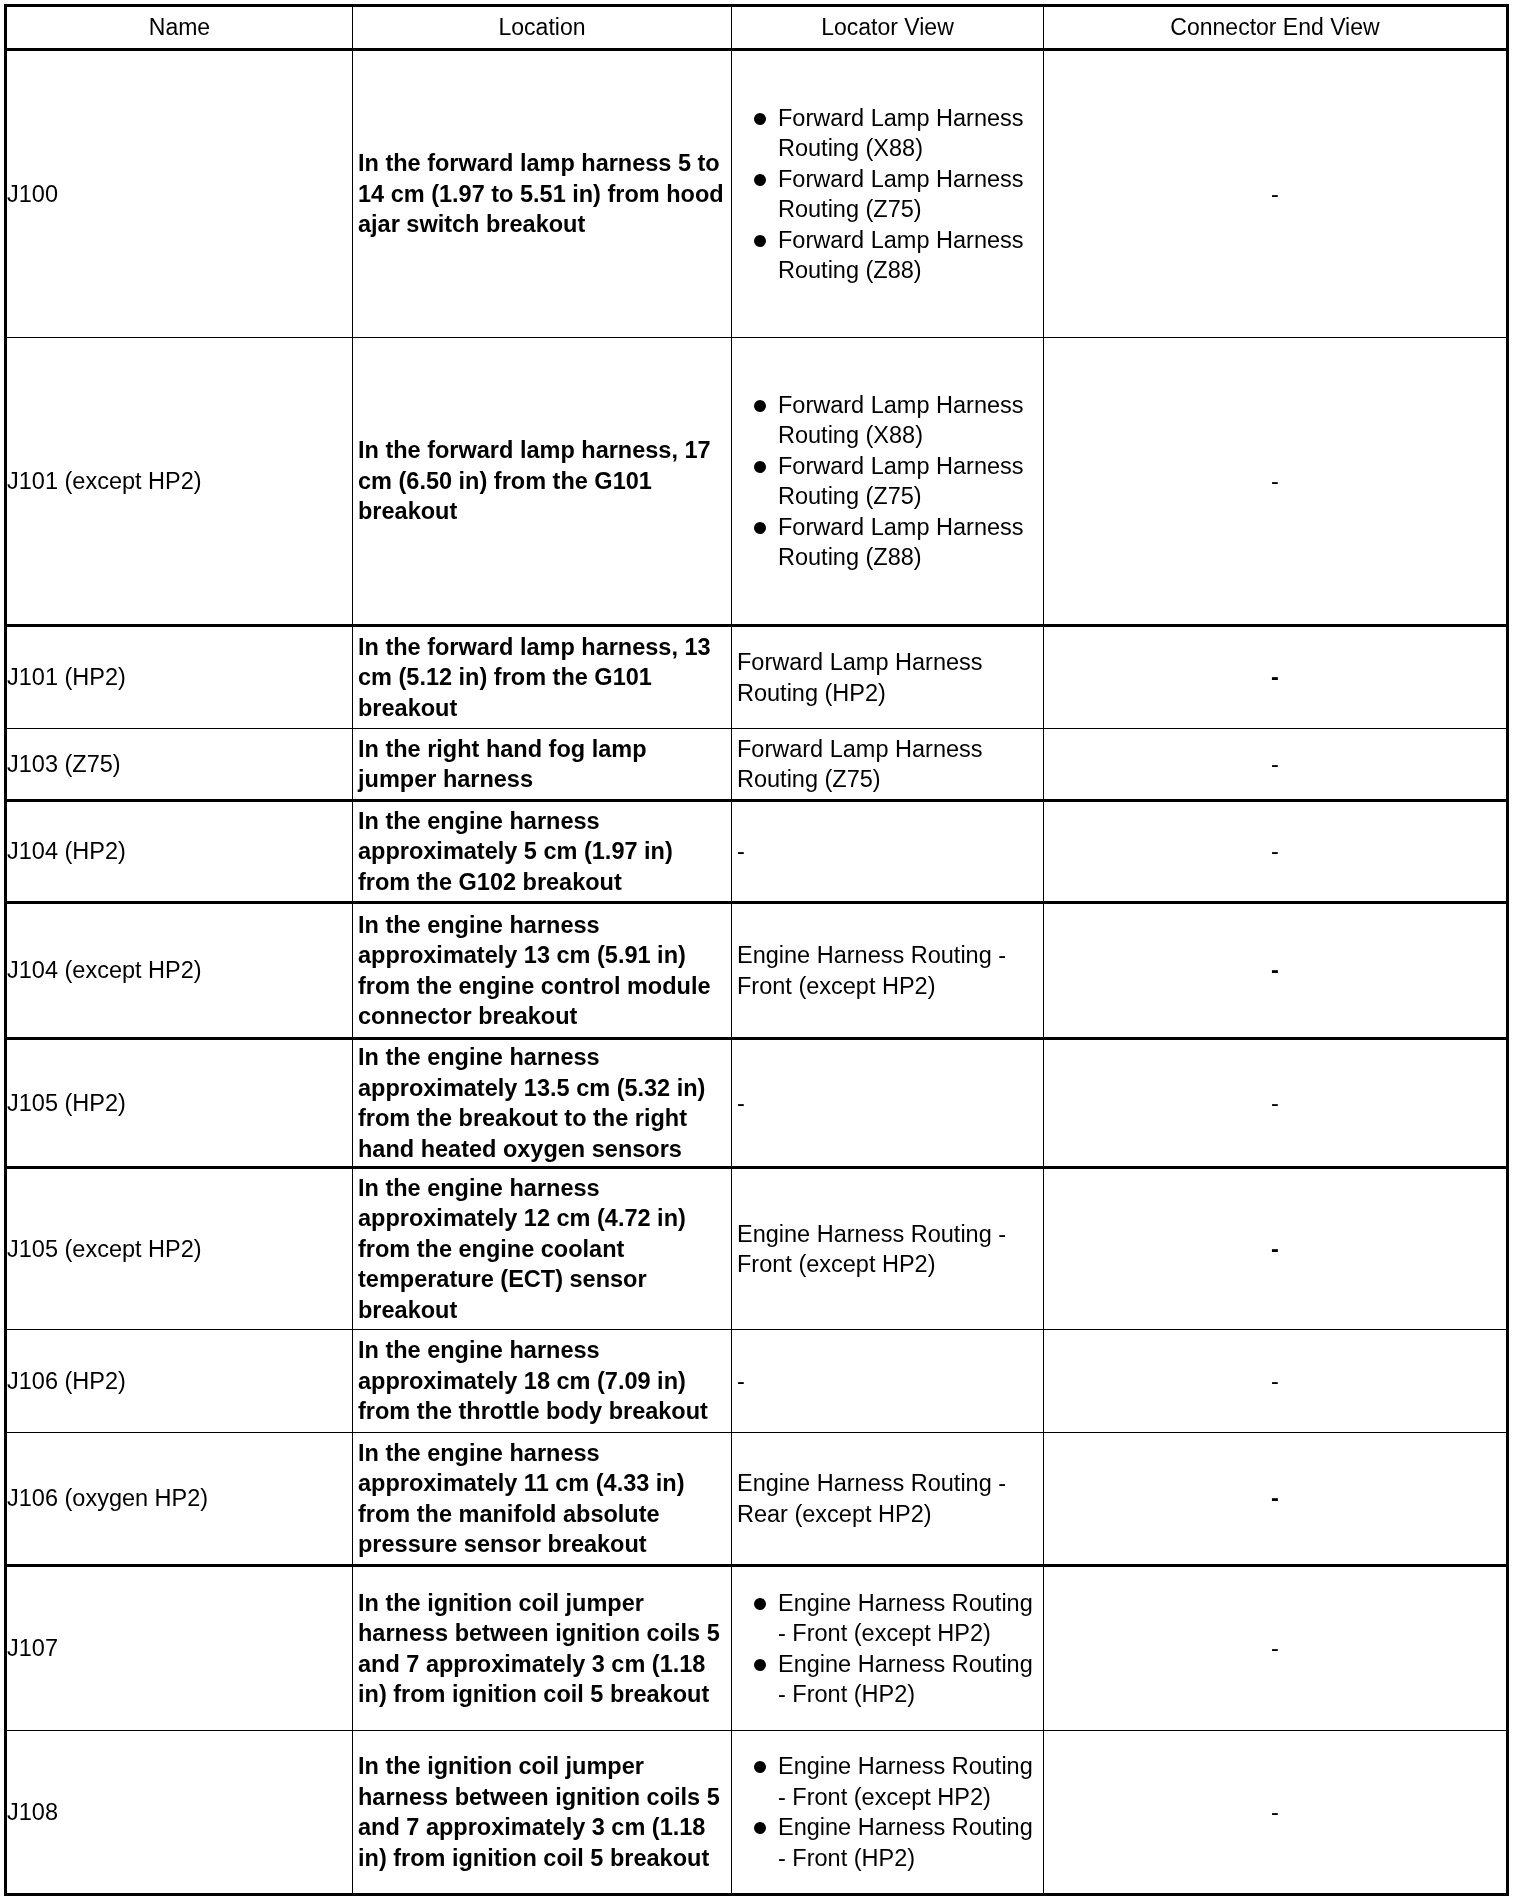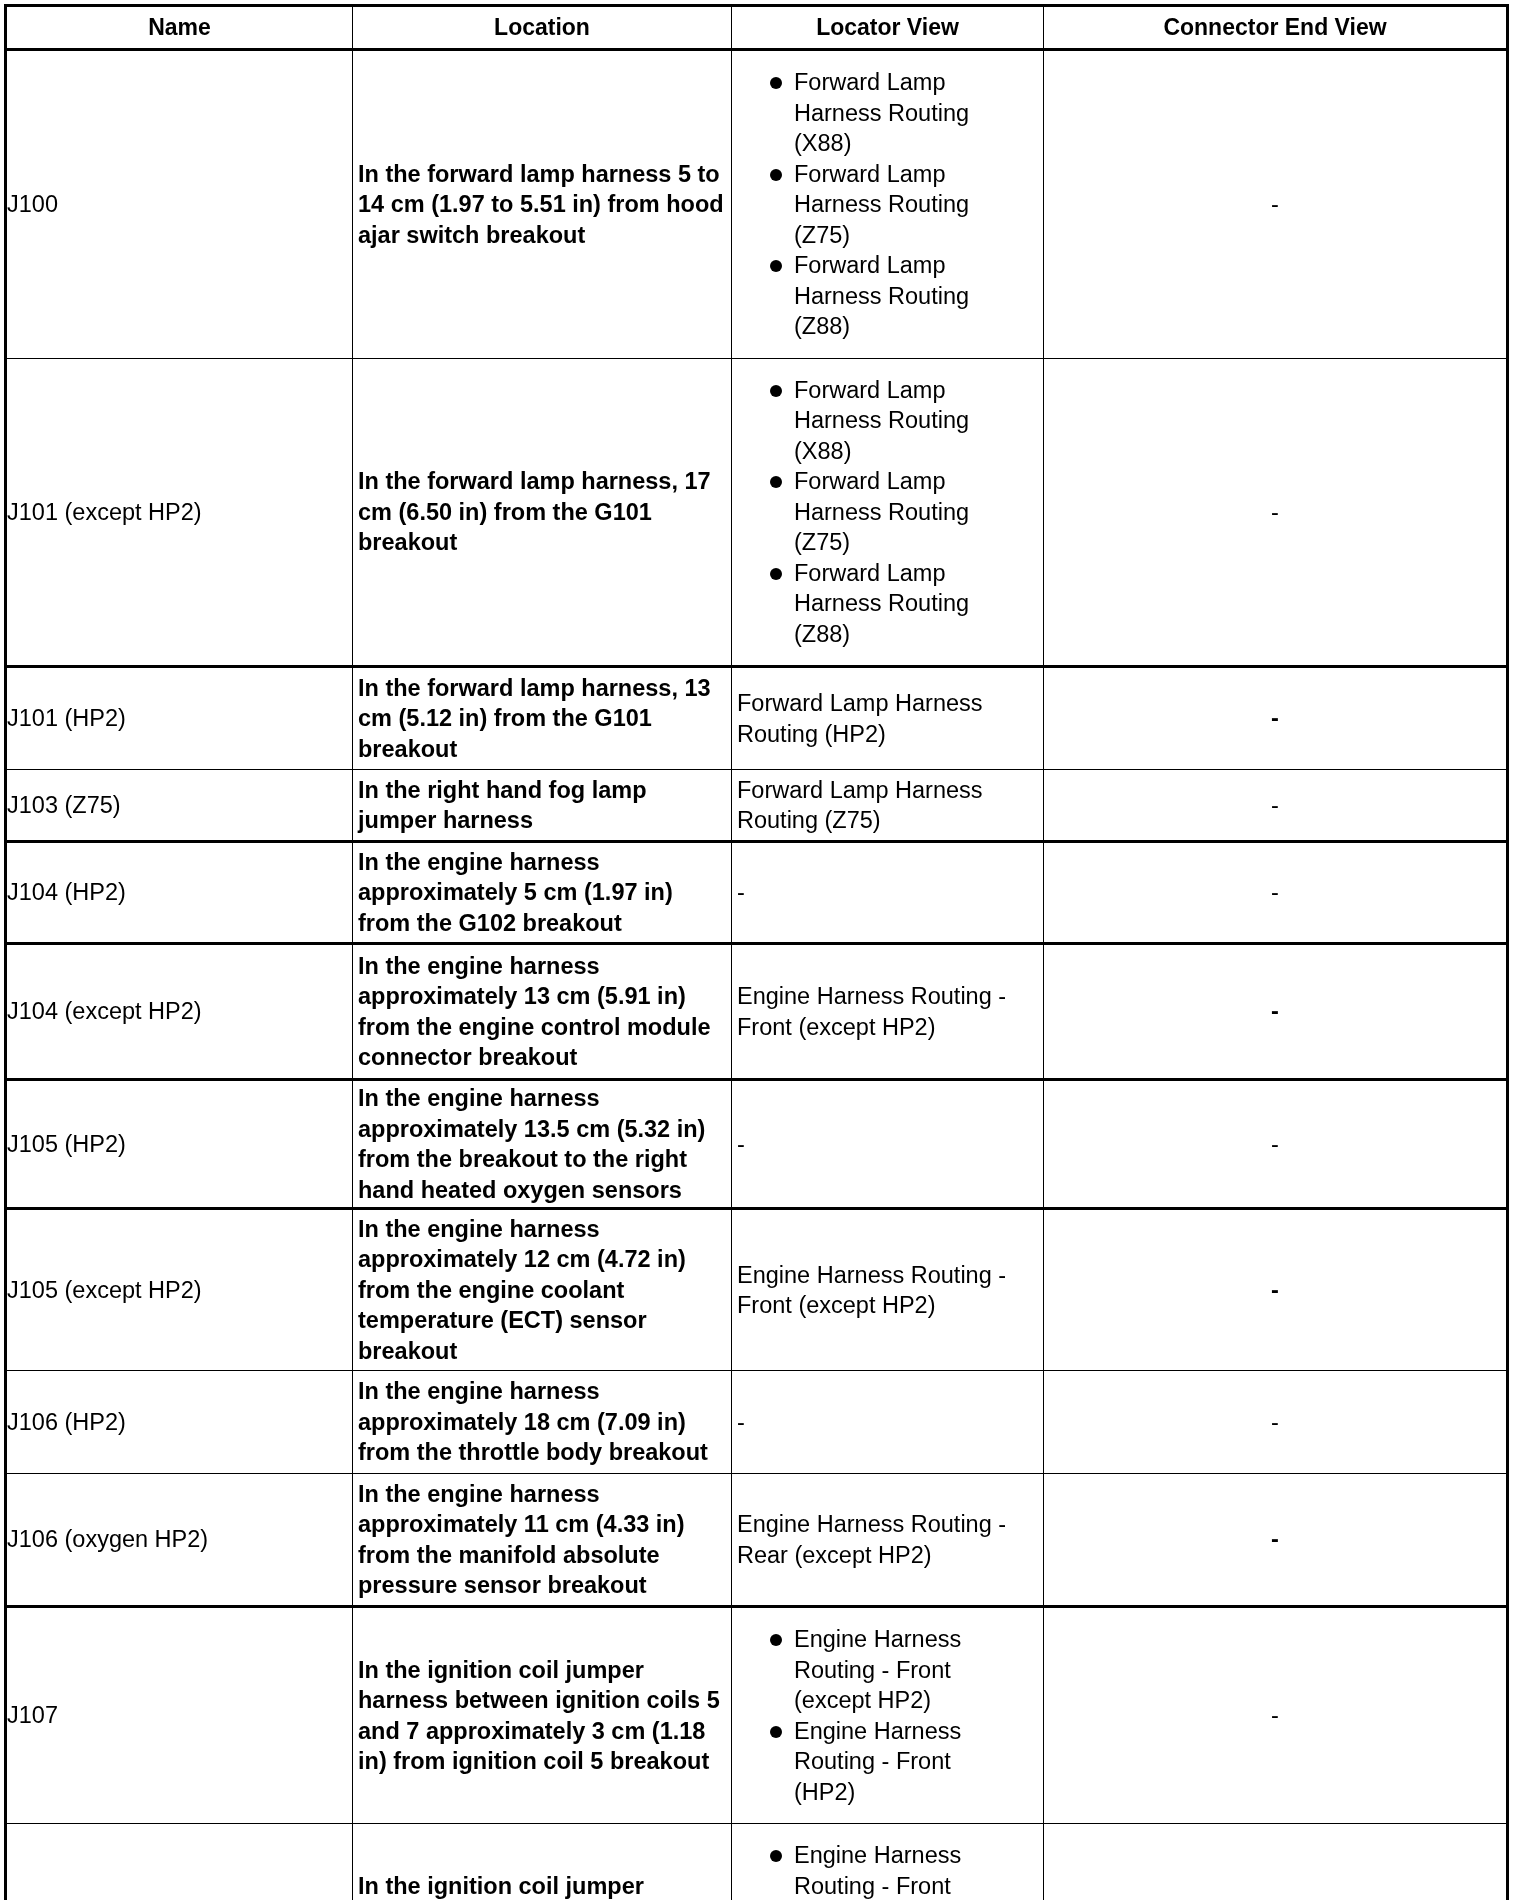--- a/index.html
+++ b/index.html
@@ -29,21 +29,21 @@
   table.inline-table col.c-view { width: 312px; }
   table.inline-table col.c-conn { width: 464px; }
 
   th, td {
     border: 1.5px solid #000;
     vertical-align: middle;
     padding: 0;
   }
   th {
     height: 41px;
-    font-weight: bold;
+    font-weight: normal;
     font-size: 23px;
     text-align: center;
     border-bottom: 3px solid #000;
     letter-spacing: 0px;
   }
   td {
     font-size: 23.5px;
     line-height: 30.5px;
   }
   td.name {
@@ -60,21 +60,21 @@
     padding-right: 4px;
   }
   td.conn {
     text-align: center;
   }
   tr.thick-bottom td {
     border-bottom: 3px solid #000;
   }
   ul.bullets {
     list-style: none;
-    margin: 16px;
+    margin: 0;
     padding: 0;
   }
   ul.bullets li {
     position: relative;
     padding-left: 41px;
     padding-right: 6px;
   }
   ul.bullets li .bullet {
     position: absolute;
     left: 17px;

